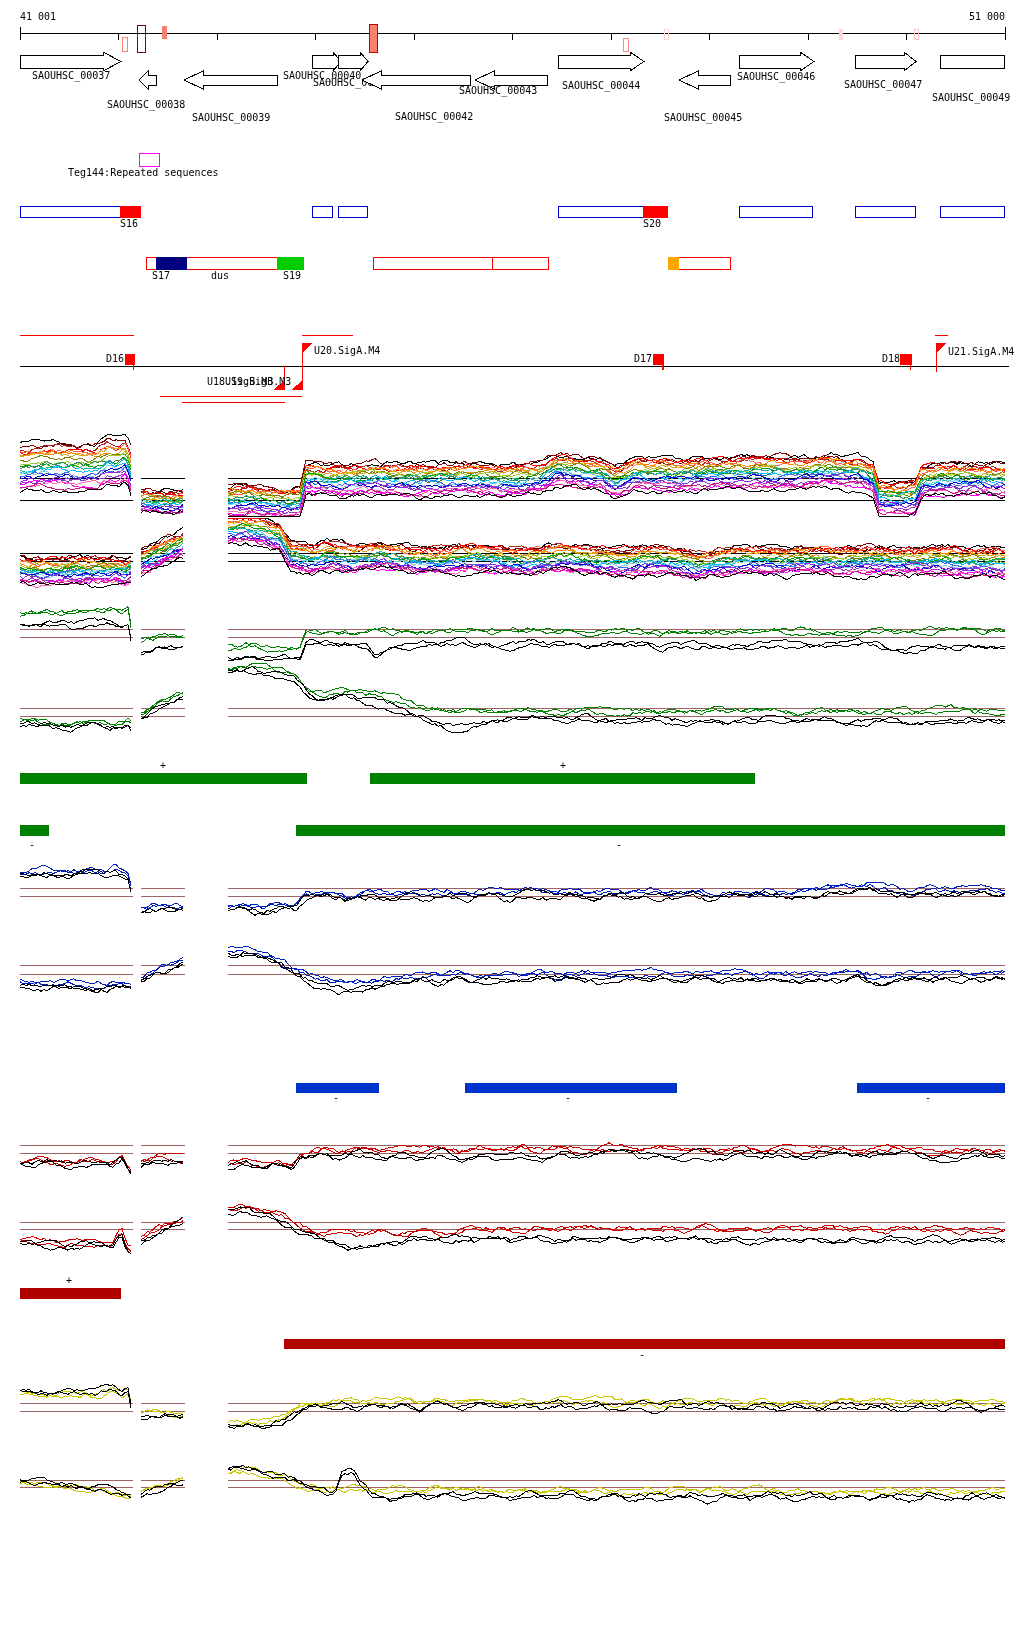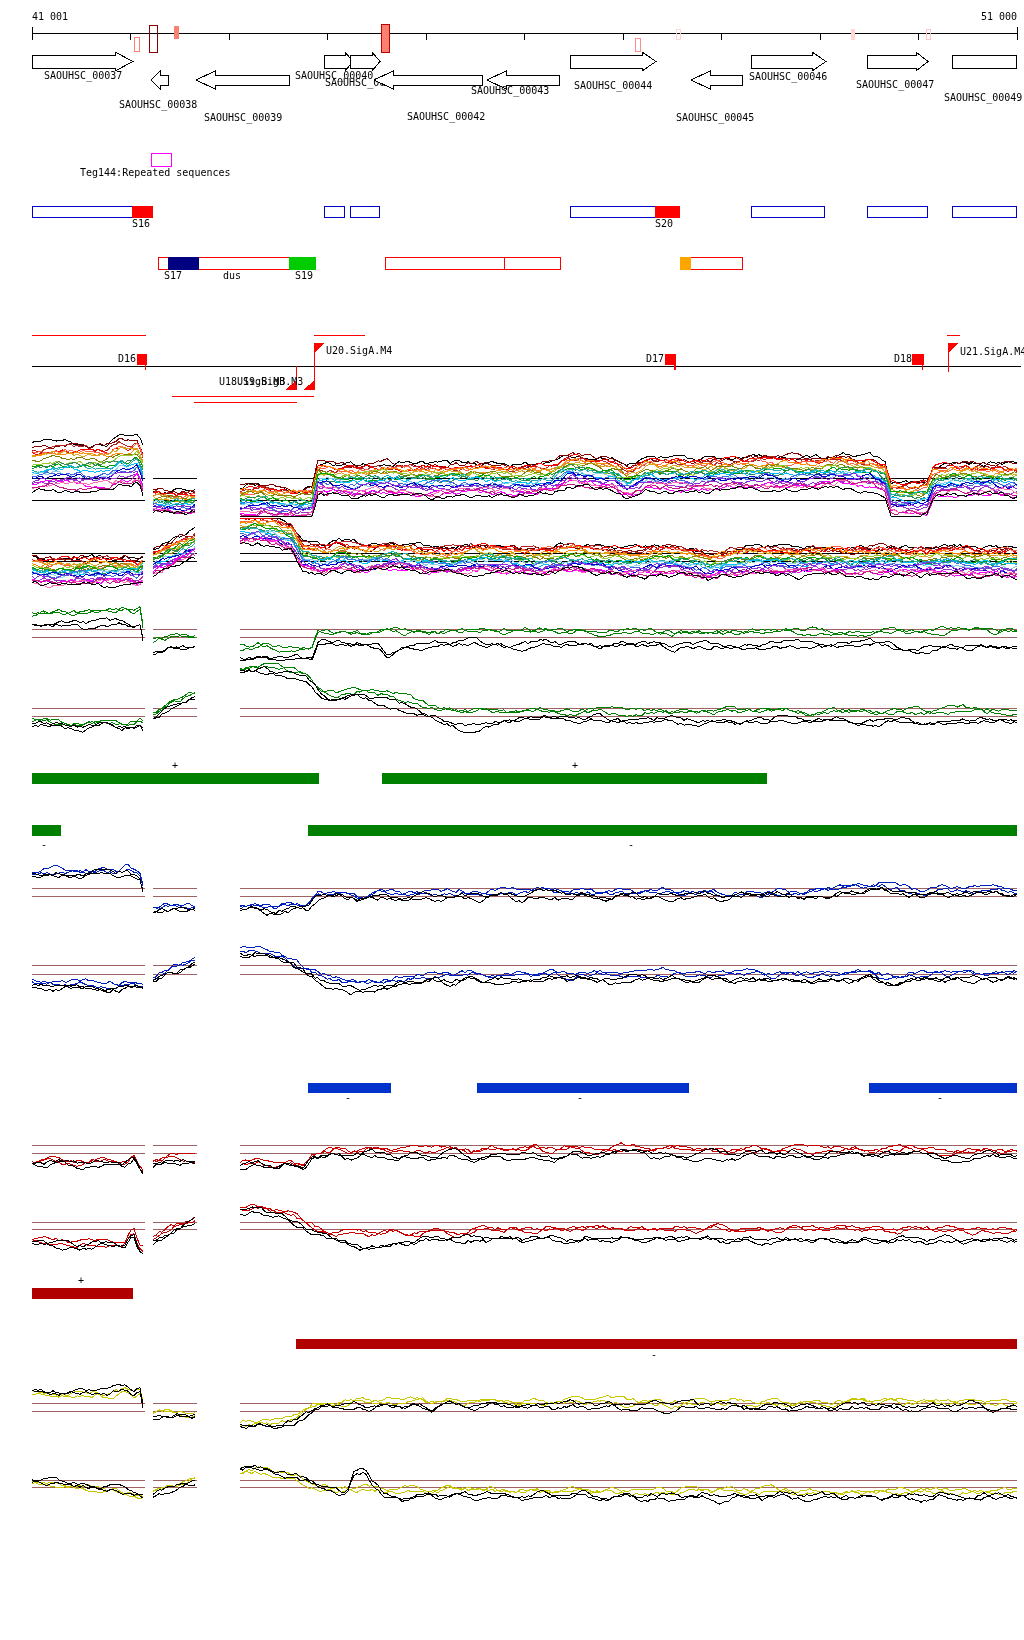--- a/index.html
+++ b/index.html
@@ -1,16 +1,16 @@
 <!DOCTYPE html>
 <html><head>
 <meta charset="utf-8">
 <style>
   html,body{margin:0;padding:0;background:#fff;}
-  .stage{position:relative;width:936px;height:1640px;background:#fff;padding-left:12px;}
+  .stage{position:relative;width:936px;height:1640px;background:#fff;}
   svg{display:block;}
   .lbl{font-family:"DejaVu Sans Mono","Liberation Mono",monospace;font-size:10px;fill:#000;}
 </style>
 </head>
 <body>
 
 <div class="stage">
   <svg id="stage-svg" width="1024" height="1640" viewBox="0 0 1024 1640" shape-rendering="crispEdges">
     <text class="lbl" x="20" y="20">41 001</text>
     <text class="lbl" x="1005" y="20" text-anchor="end">51 000</text>

